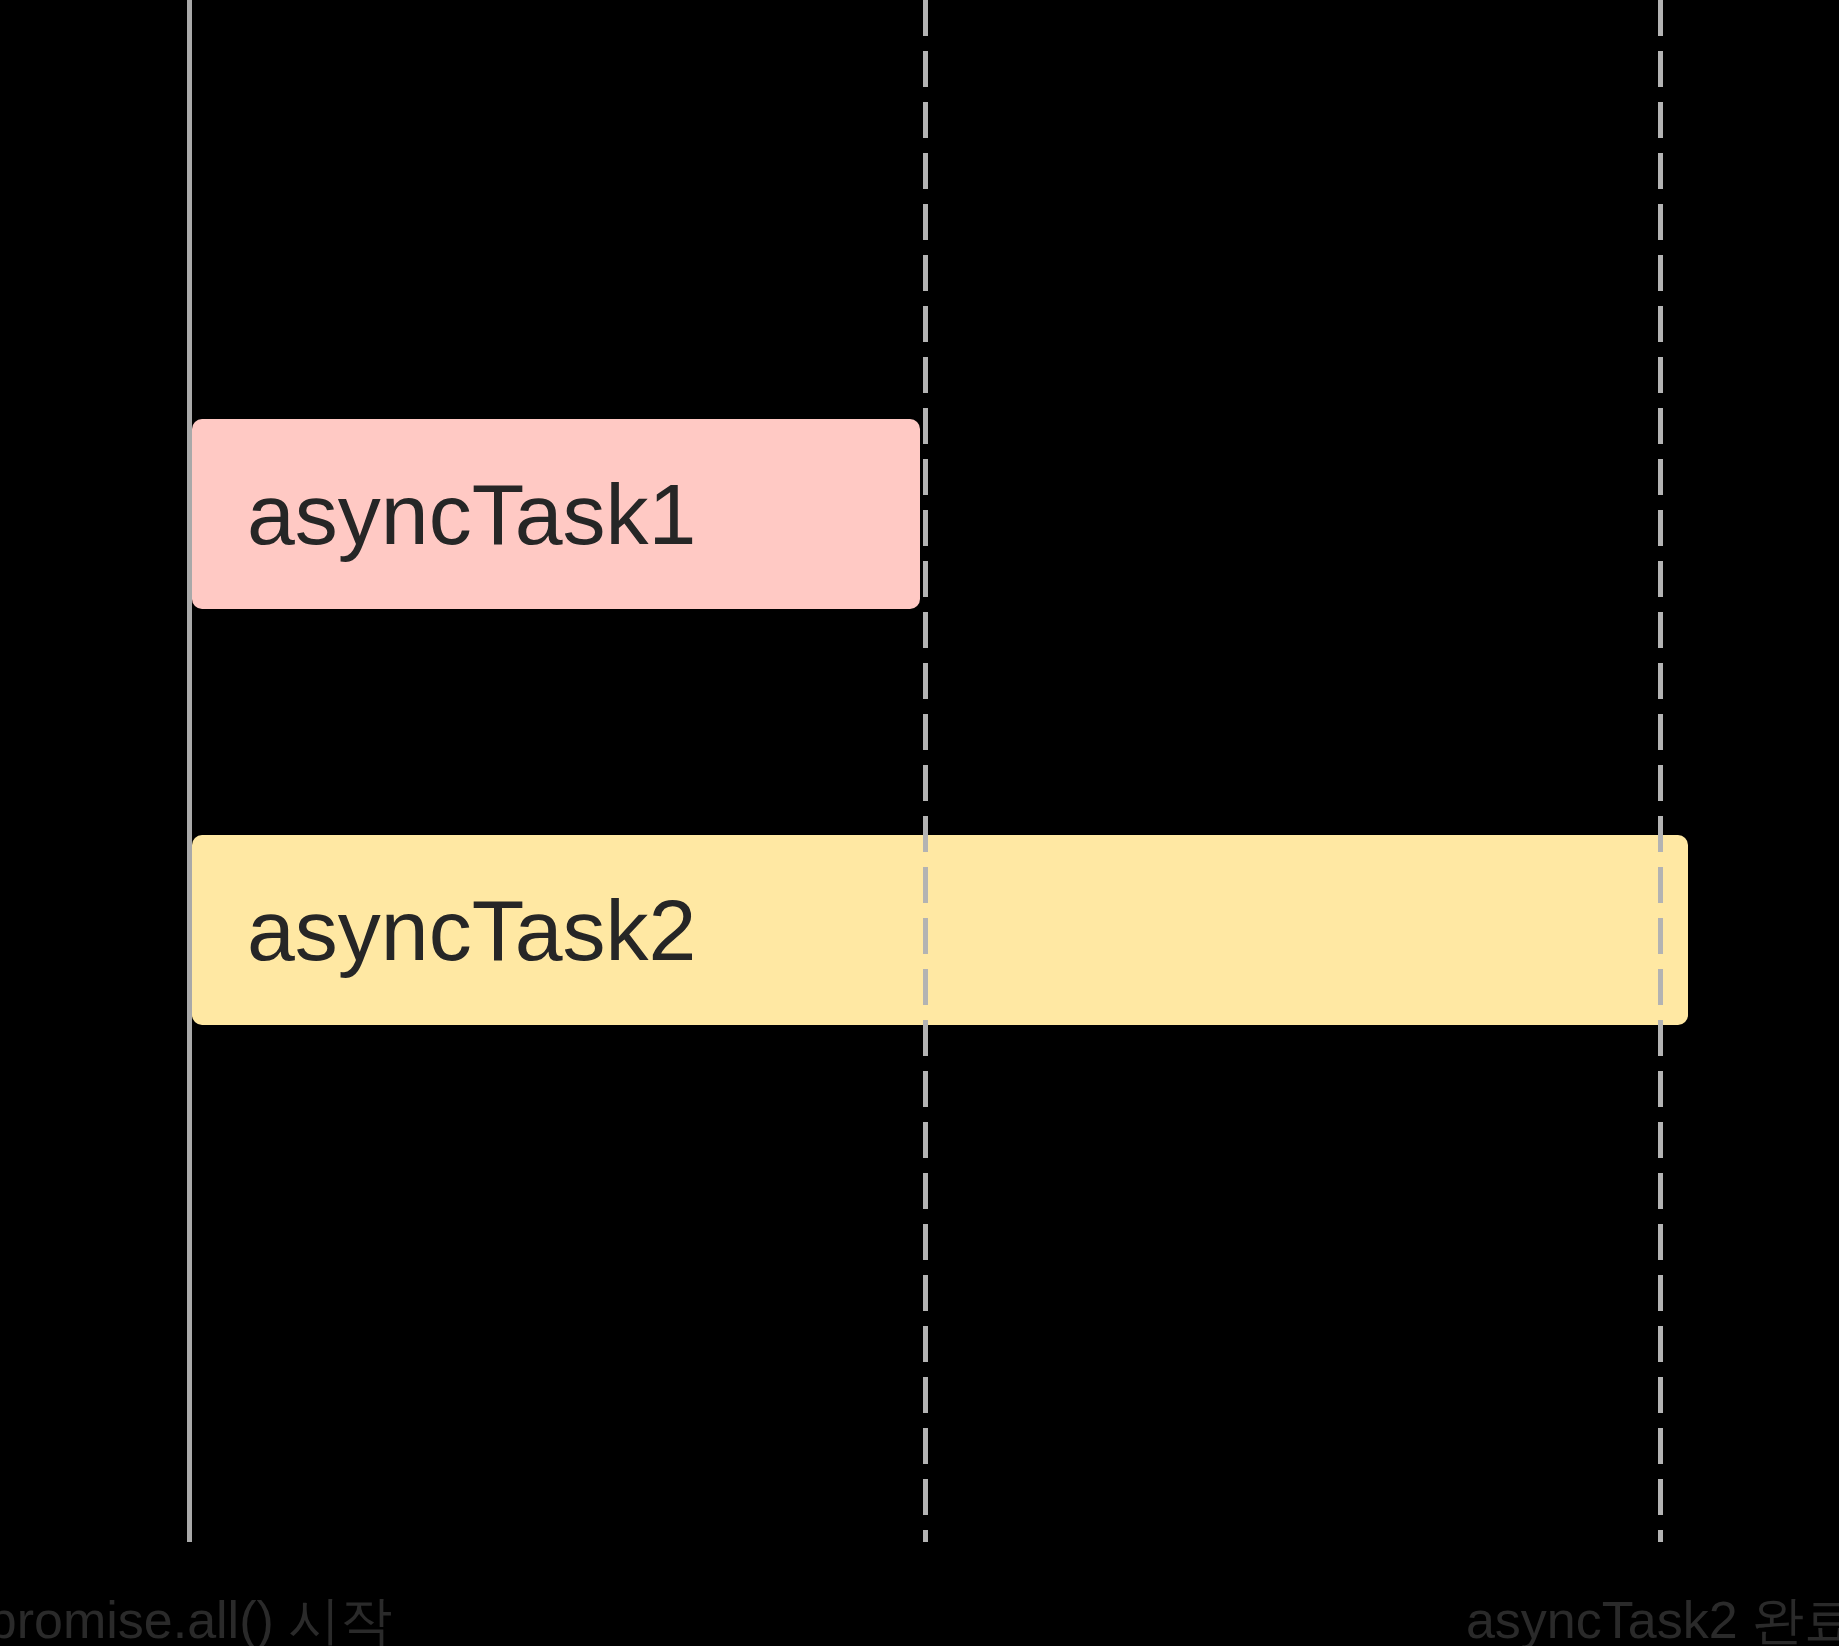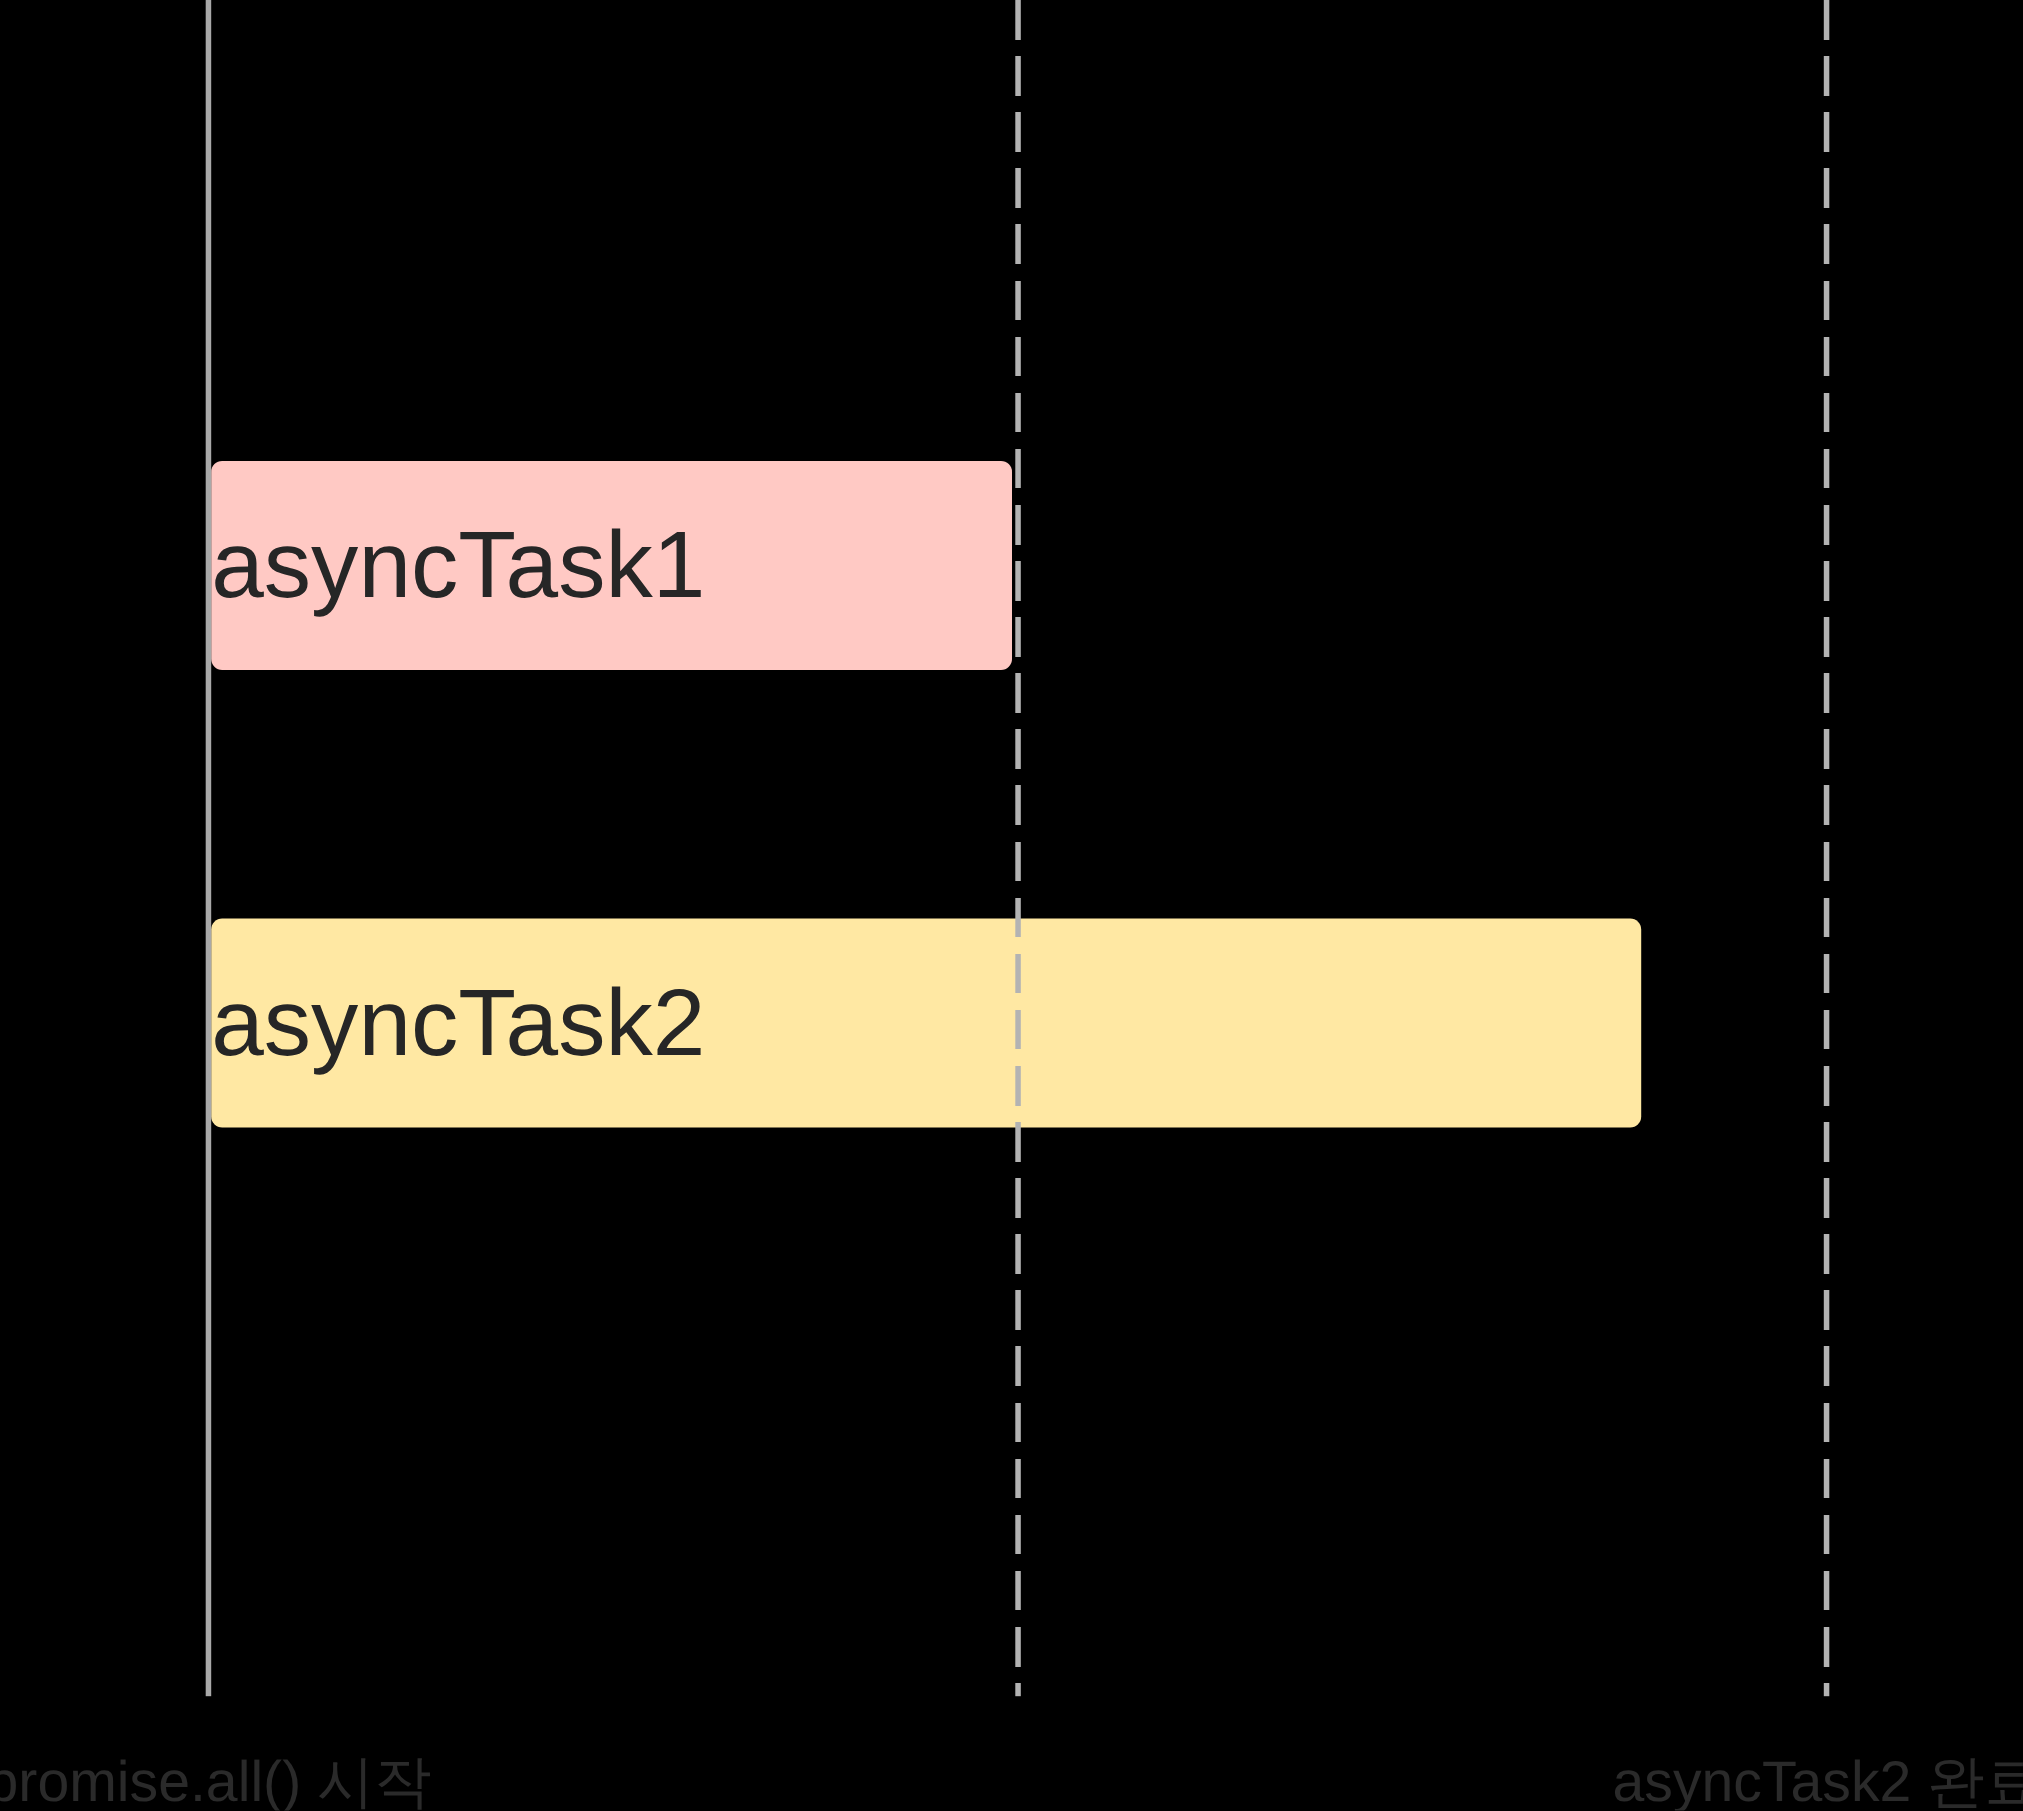--- a/index.html
+++ b/index.html
@@ -38,32 +38,33 @@
   }
   .vline.dashed-1 { left: 923px; }
   .vline.dashed-2 { left: 1658px; }
   
   .task-bar {
     position: absolute;
     height: 190px;
     border-radius: 10px;
     display: flex;
     align-items: center;
+    padding-left: 55px;
     box-sizing: border-box;
     z-index: 2;
   }
   .task-bar-1 {
     left: 192px;
     top: 419px;
     width: 728px;
   }
   .task-bar-2 {
     left: 192px;
     top: 835px;
-    width: 1300px;
+    width: 1496px;
   }
   .task-label {
     font-size: 86px;
     font-weight: 500;
     color: #262626;
     letter-spacing: 0px;
     white-space: nowrap;
   }
   
   .axis-label {

